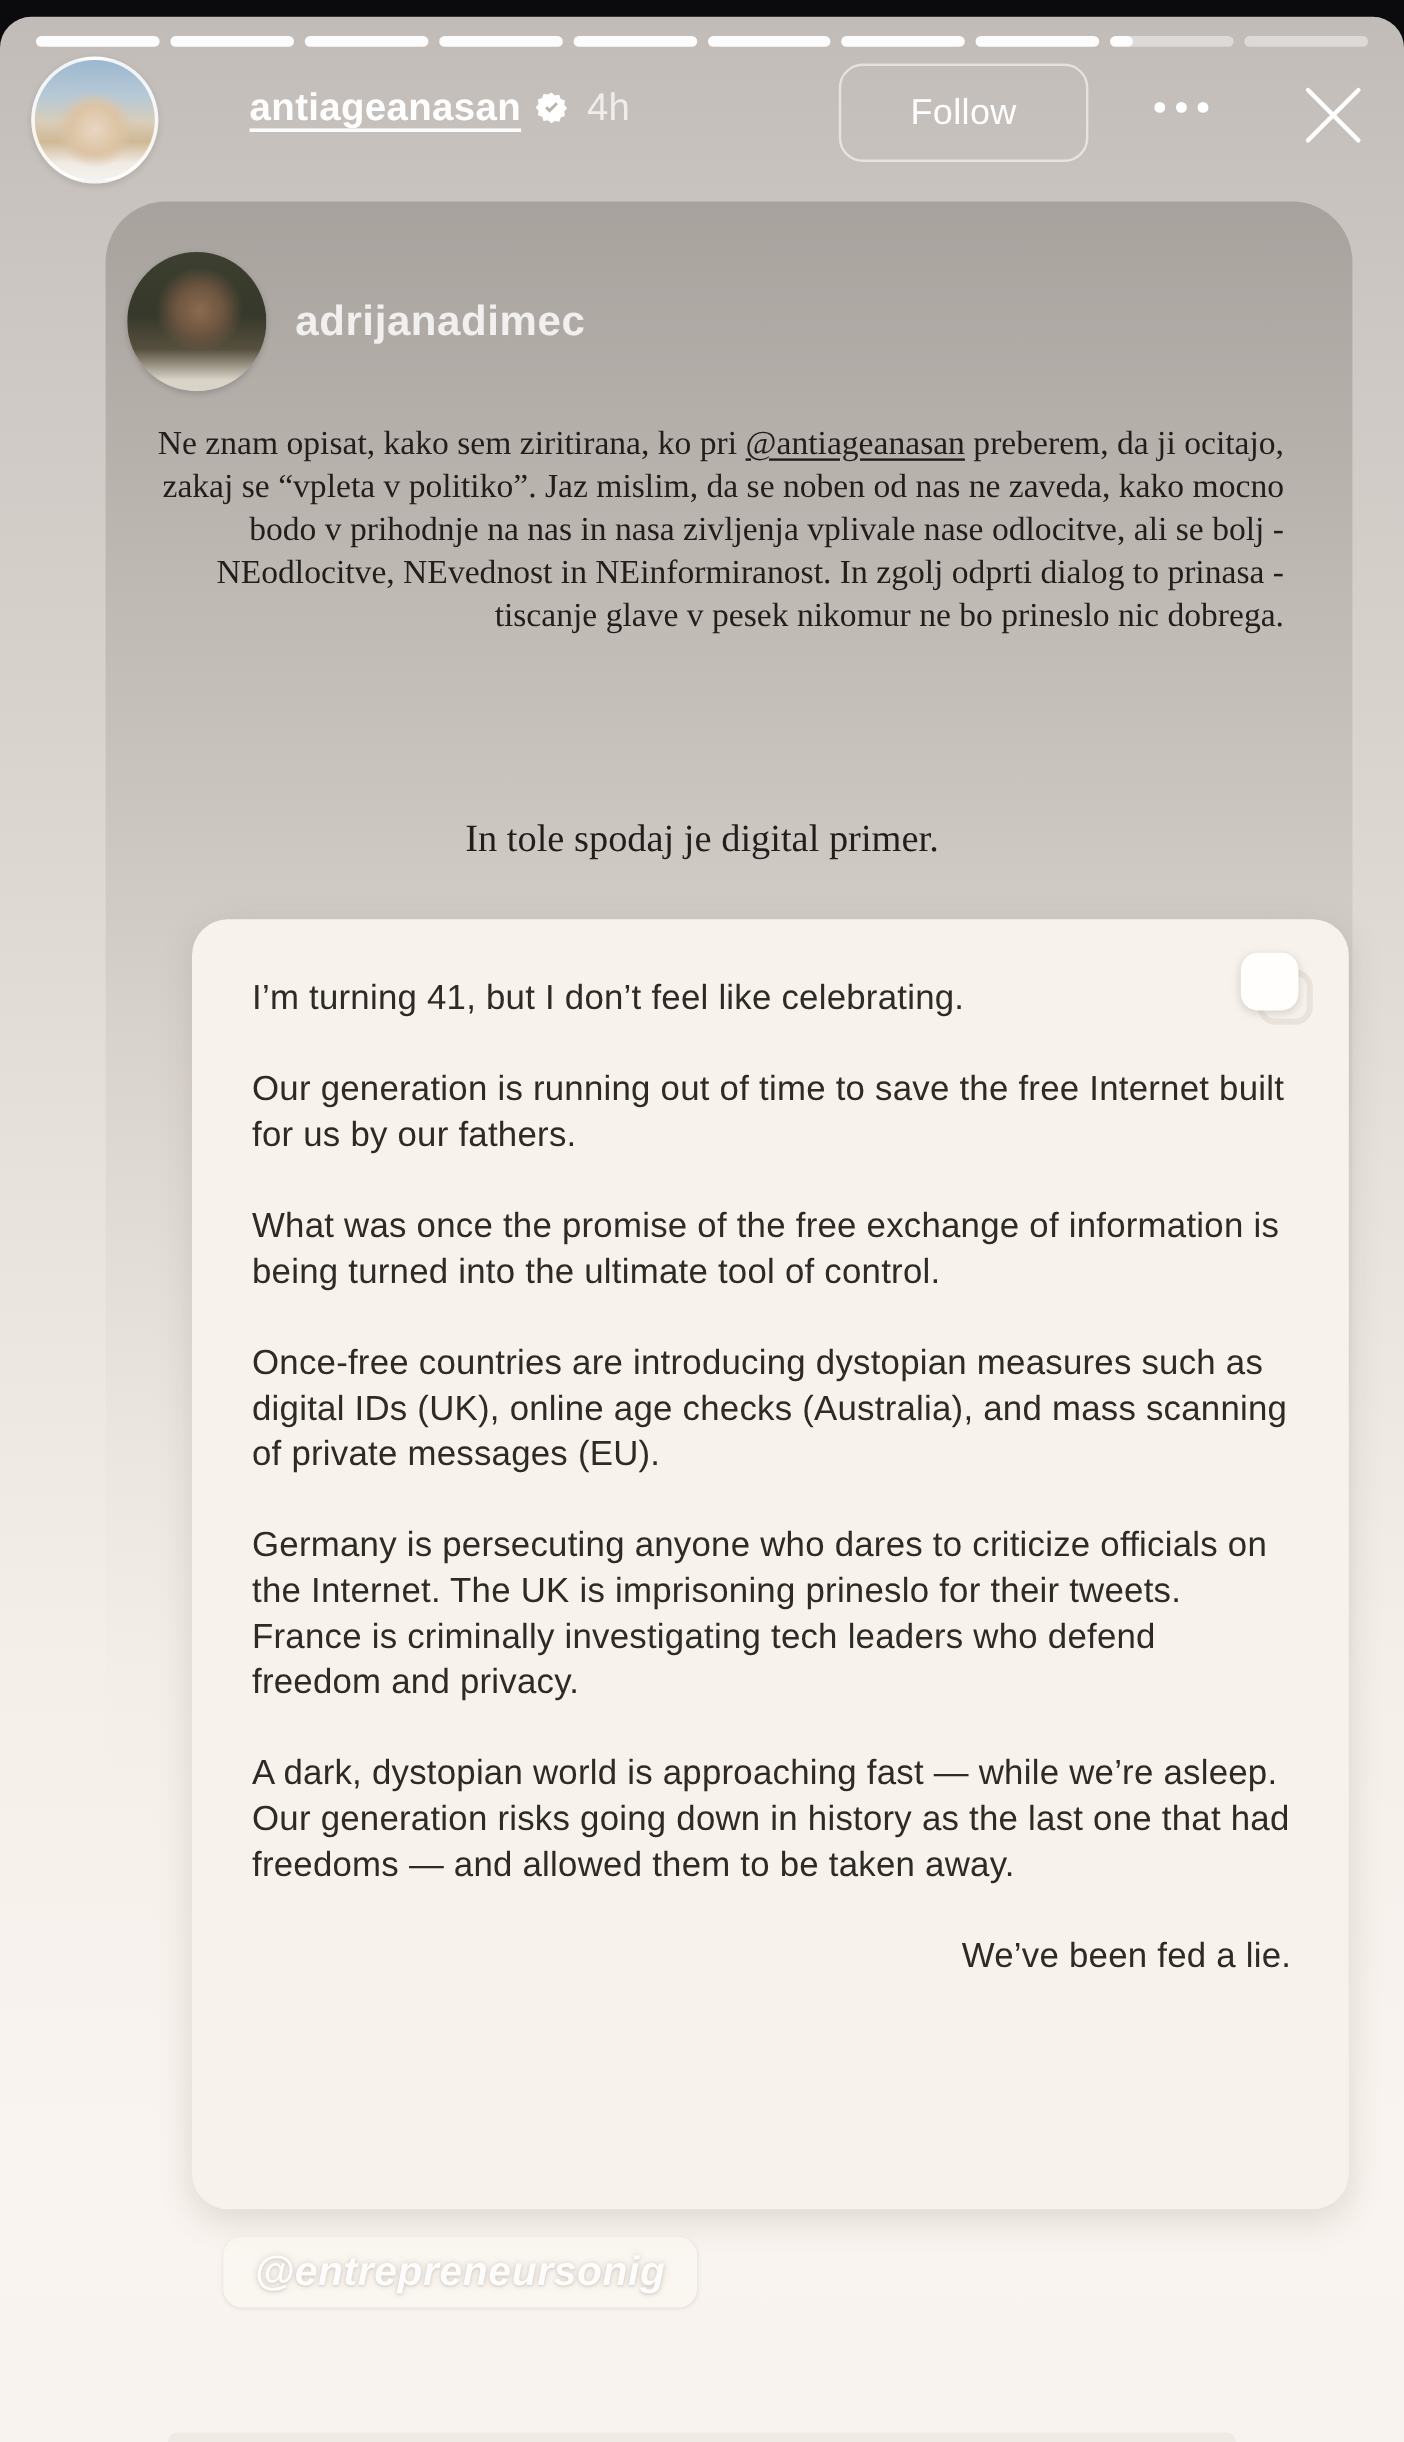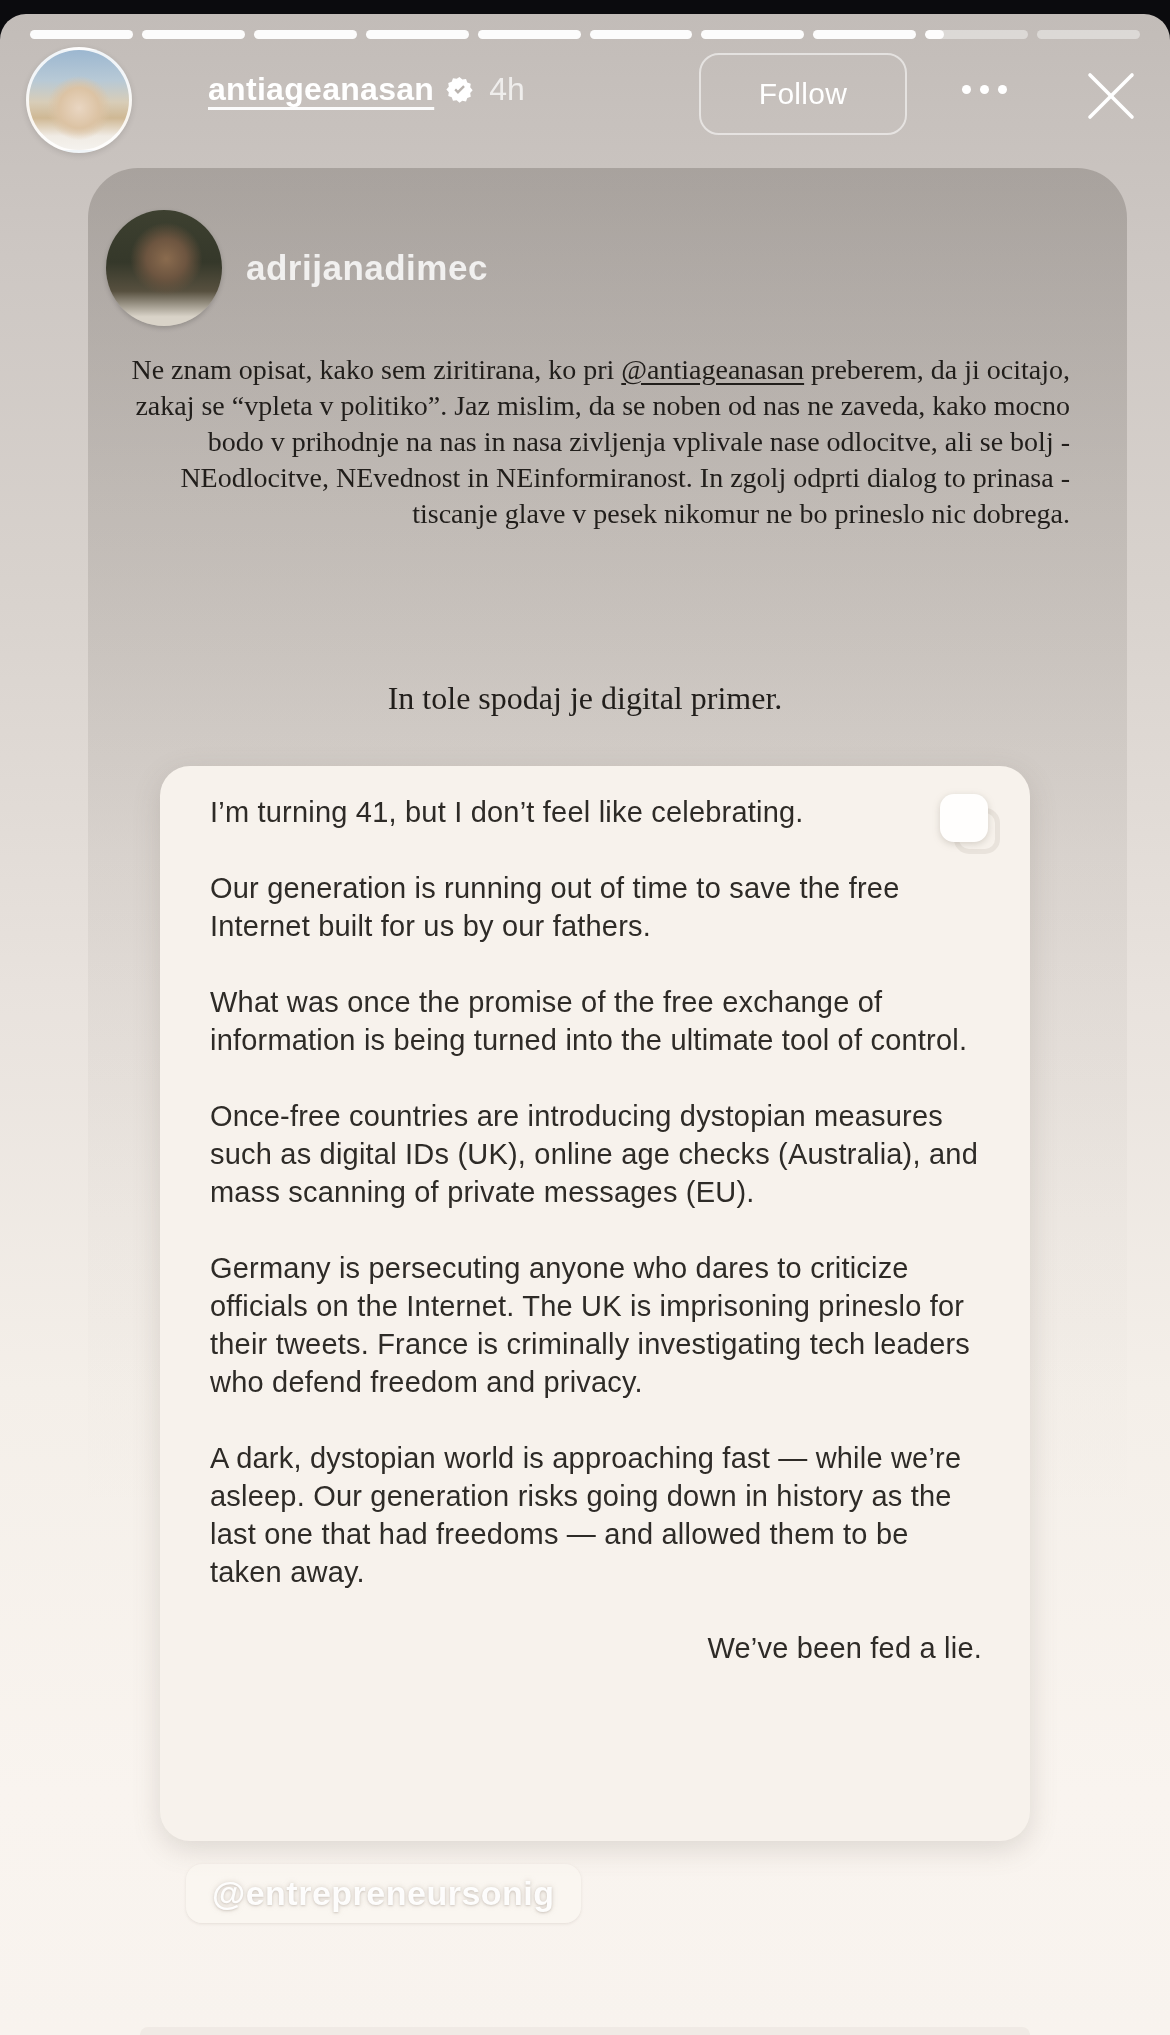--- a/index.html
+++ b/index.html
@@ -47,33 +47,33 @@
   .reshare-username{position:absolute;left:158px;top:80px;color:rgba(255,255,255,0.82);font-size:35px;font-weight:600;letter-spacing:.5px;}
 
   
   .caption{position:absolute;left:100px;top:338px;width:970px;text-align:right;
     font-family:"Liberation Serif",serif;color:#211e1b;font-size:28px;line-height:1.29;font-weight:400;}
   .caption .mention-link{text-decoration:underline;text-underline-offset:4px;}
   .caption-closing{position:absolute;left:100px;top:664px;width:970px;text-align:center;
     font-family:"Liberation Serif",serif;color:#211e1b;font-size:32px;line-height:1.3;}
 
   
-  .quote-card{position:absolute;left:160px;top:752px;width:870px;height:1075px;border-radius:30px;
-    background:#f7f2ec;box-shadow:0 8px 28px rgba(110,100,90,0.20);padding:28px 48px 40px 50px;}
+  .quote-card{position:absolute;left:160px;top:752px;width:964px;height:1075px;border-radius:30px;
+    background:#f7f2ec;box-shadow:0 8px 28px rgba(110,100,90,0.20);padding:48px 48px 40px 50px;}
   .quote-card p{margin:0 0 38px 0;color:#2e2b27;font-size:29px;line-height:1.31;letter-spacing:.2px;font-weight:400;}
   .quote-card p:last-child{margin-bottom:0;text-align:right;}
   .carousel-icon{position:absolute;top:26px;right:28px;width:64px;height:64px;}
   .carousel-icon .back{position:absolute;right:2px;bottom:2px;width:46px;height:46px;border-radius:15px;border:5px solid #e9e3dc;background:transparent;}
   .carousel-icon .front{position:absolute;left:2px;top:2px;width:48px;height:48px;border-radius:14px;background:#fffefd;box-shadow:0 2px 7px rgba(150,140,130,0.35);}
 
   
   .mention-sticker{position:absolute;left:186px;top:1850px;padding:10px 26px;border-radius:16px;
     background:rgba(252,248,243,0.55);box-shadow:0 1px 3px rgba(170,160,150,0.25);}
   .mention-sticker span{color:rgba(255,255,255,0.95);font-size:34px;font-weight:700;letter-spacing:.5px;
-    text-shadow:0 0 5px rgba(185,175,165,0.55),0 1px 2px rgba(170,160,150,0.4);}
+    text-shadow:0 0 5px rgba(185,175,165,0.55),0 1px 2px rgba(170,160,150,0.4);font-style:italic;}
 
   
   .bottom-hint{position:absolute;left:140px;right:140px;bottom:0;height:8px;border-radius:10px 10px 0 0;background:rgba(120,105,92,0.06);}
 </style>
 </head>
 <body>
 
 <div class="stage">
   <div class="story">
 

